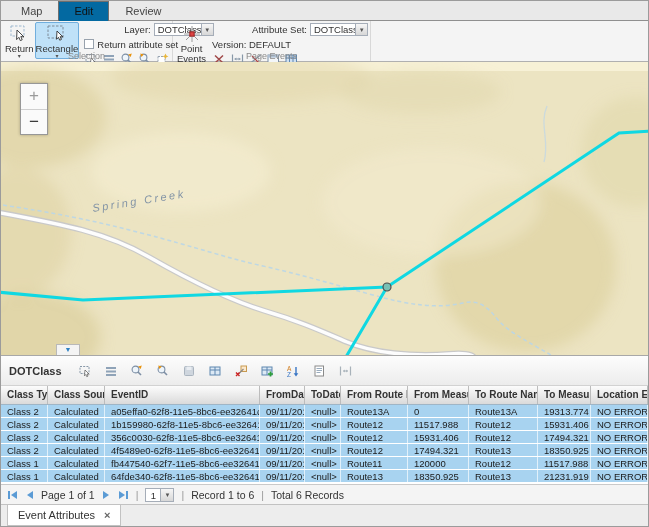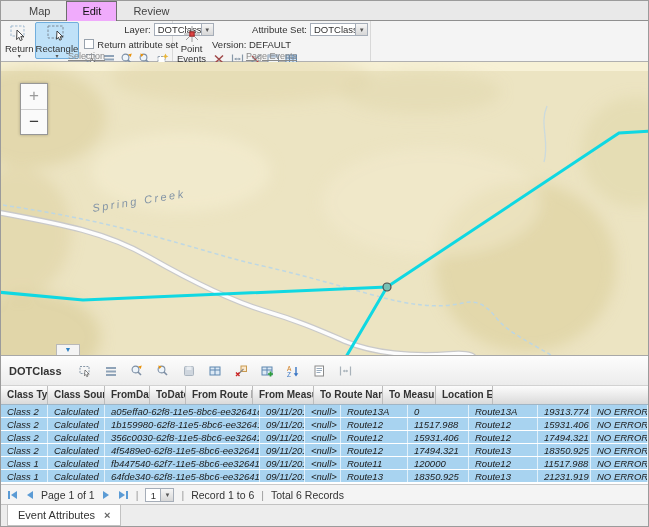--- a/index.html
+++ b/index.html
@@ -2,26 +2,26 @@
 <html><head>
 <meta charset="utf-8">
 <style>
   * { box-sizing: border-box; margin: 0; padding: 0; }
   html,body { width:649px; height:527px; }
   body { font-family:"Liberation Sans", sans-serif; font-size:11px; background:#fff; }
   #app { position:relative; width:649px; height:527px; border:1px solid #9b9b9b; background:#f3f3f3; overflow:hidden; }
 
   
   .ribbon { position:absolute; top:0; left:0; right:0; height:61px; background:#f4f4f4; border-bottom:1px solid #b0b0b0; }
-  .tabbar { height:20px; background:#e9e9e9; border-bottom:1px solid #8f8f8f; padding-left:12px; display:flex; }
+  .tabbar { height:20px; background:#e9e9e9; border-bottom:1px solid #8f8f8f; padding-left:4px; display:flex; }
   .tab { padding:3px 15px 0; color:#444; font-size:11px; border:1px solid transparent; border-bottom:none; cursor:default; }
-  .tab.active { background:#f0abfc; border-color:#6e6e6e; margin-bottom:-1px; position:relative; z-index:2; color:#111; }
+  .tab.active { background:#0369a1; border-color:#6e6e6e; margin-bottom:-1px; position:relative; z-index:2; color:#111; }
   .rcontent { height:40px; display:flex; position:relative; }
   .rgroup { position:relative; display:flex; align-items:flex-start; padding:1px 5px 10px 3px; border-right:1px solid #d8d8d8; }
-  .grouplabel { position:absolute; bottom:0; left:0; right:0; text-align:center; font-size:9px; color:#8a8a8a;text-decoration:underline; }
+  .grouplabel { position:absolute; bottom:0; left:0; right:0; text-align:center; font-size:9px; color:#8a8a8a; }
   .bigbtn { width:36px; text-align:center; font-size:9.5px; line-height:1.05; color:#333; padding-top:1px; border:1px solid transparent; border-radius:2px; }
   .bigbtn .bicon { display:block; height:20px; }
   .bigbtn.hl { width:52px; background:#bfe1f8; border-color:#71aedd; }
   .caret { display:block; font-size:6px; color:#555; line-height:4px; }
   .minicol { display:flex; flex-direction:column; margin-left:5px; font-size:9.5px; color:#333; }
   .mrow { display:flex; align-items:center; height:14px; margin-bottom:1px; white-space:nowrap; }
   .mlabel { margin-right:3px;margin-left:40px; }
   .combo { display:inline-flex; border:1px solid #a5adb8; background:#fff; height:13px; align-items:stretch; }
   .combo .cval { padding:0 3px; font-size:9.5px; line-height:12px; overflow:hidden; }
   .combo .cbtn { width:13px; background:linear-gradient(#f6f6f6,#d7d7d7); border-left:1px solid #a5adb8; color:#555; font-size:6px; text-align:center; line-height:12px; }
@@ -40,21 +40,21 @@
 
   
   .panel { position:absolute; top:354px; left:0; right:0; height:149px; background:#fff; border-top:1px solid #a8a8a8; display:flex; flex-direction:column; }
   .ptoolbar { height:30px; background:linear-gradient(#fdfdfd,#ececec); border-bottom:1px solid #d2d2d2; display:flex; align-items:center; padding-left:8px; }
   .ptitle { font-weight:bold; color:#333; margin-right:12px; font-size:11px; }
   .tbtn { width:23px; height:20px; display:inline-flex; align-items:center; justify-content:center; margin-right:3px; border:1px solid transparent; border-radius:2px; }
   .thead { height:19px; display:flex; background:linear-gradient(#fcfcfc,#dadada); border-bottom:1px solid #9fb5c6; }
   .th { font-size:10px; font-weight:bold; color:#333; padding:3px 0 0 6px; border-right:1px solid #bcbcbc; overflow:hidden; white-space:nowrap; }
   .tbody { height:78px; display:flex; flex-direction:column; background:#fff; }
   .tr { flex:1; display:flex; background:#a8d3f0; border-bottom:1px solid #fff; }
-  .td { font-size:9.5px; color:#1a1a1a; padding:1px 0 0 6px; border-right:1px solid rgba(255,255,255,.65); overflow:hidden; white-space:nowrap;font-style:italic; }
+  .td { font-size:9.5px; color:#1a1a1a; padding:1px 0 0 6px; border-right:1px solid rgba(255,255,255,.65); overflow:hidden; white-space:nowrap; }
   .pgbar { height:20px; margin-top:auto; background:#f4f4f4; border-top:1px solid #c9c9c9; display:flex; align-items:center; padding-left:6px; gap:7px; font-size:10.5px; color:#333; }
   .pbtn { display:inline-flex; align-items:center; }
   .sep { color:#999; }
   .pgcombo { display:inline-flex; border:1px solid #a5adb8; background:#fff; height:14px; }
   .pgcombo .cval { width:14px; text-align:center; font-size:9.5px; line-height:13px; }
   .pgcombo .cbtn { width:13px; background:linear-gradient(#f6f6f6,#d7d7d7); border-left:1px solid #a5adb8; color:#555; font-size:6px; text-align:center; line-height:13px; }
 
   
   .footer { position:absolute; top:503px; left:0; right:0; height:22px; background:#ededed; border-top:1px solid #c2c2c2; display:flex; }
   .ftab { margin-left:6px; height:21px; background:#fff; border:1px solid #c2c2c2; border-top:none; display:flex; align-items:center; padding:0 10px; gap:9px; color:#333; font-size:11px; }
@@ -335,20 +335,21 @@
               <path d="M2.5 2.5v9M12.5 2.5v9" stroke="#a8b2ba" stroke-width="1.2"></path>
               <path d="M5 7h5" stroke="#a8b2ba"></path>
               <path d="M5.2 7L6.8 5.4v3.2zM9.8 7L8.2 5.4v3.2z" fill="#a8b2ba"></path>
             </svg>
           </span>
         </span>
     </div>
     <div class="thead">
         <div class="th" style="width: 47px;">Class Type</div>
         <div class="th" style="width: 57px;">Class Source</div>
+        <div class="th" style="width: 155px;">EventID</div>
         <div class="th" style="width: 45px;">FromDate</div>
         <div class="th" style="width: 36px;">ToDate</div>
         <div class="th" style="width: 67px;">From Route Name</div>
         <div class="th" style="width: 61px;">From Measure</div>
         <div class="th" style="width: 69px;">To Route Name</div>
         <div class="th" style="width: 53px;">To Measure</div>
         <div class="th" style="width: 57px;">Location Error</div>
       </div>
     <div class="tbody">
         <div class="tr">

